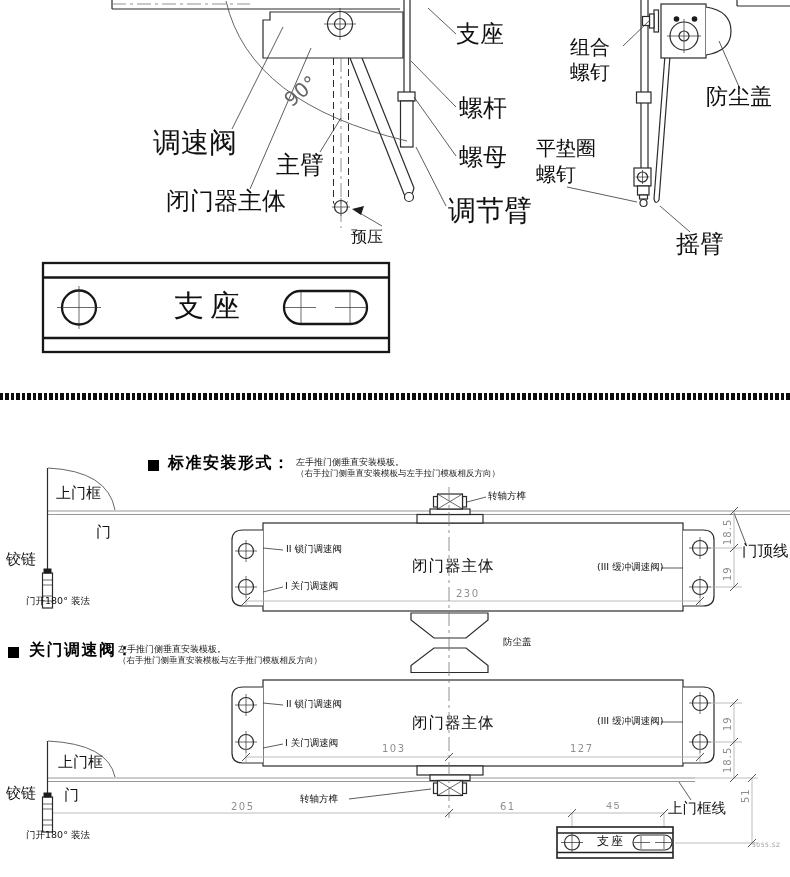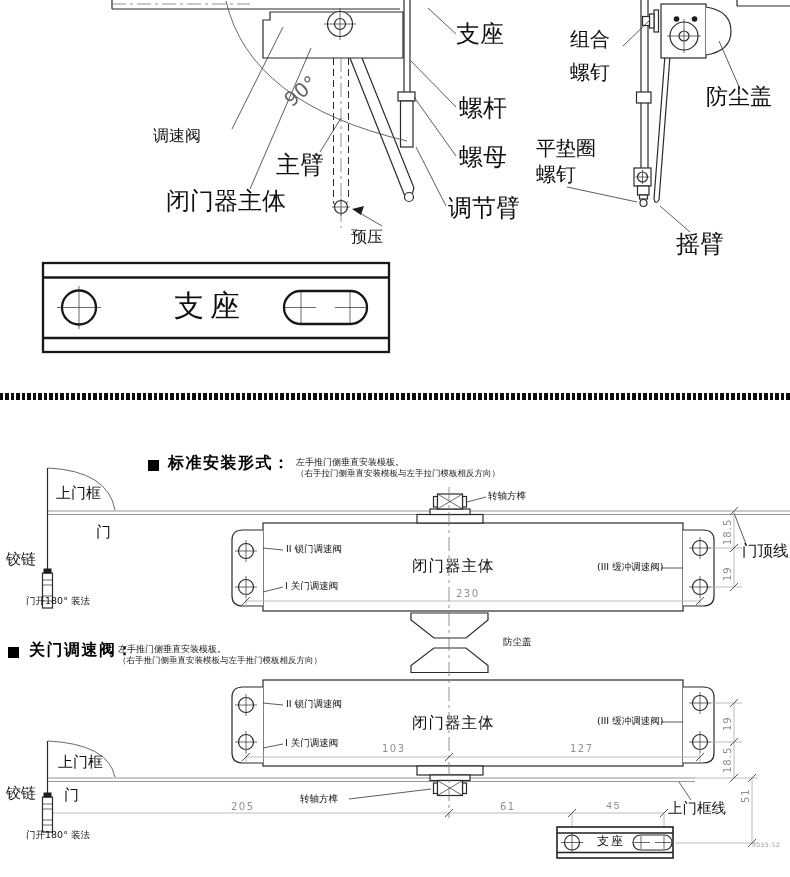--- a/index.html
+++ b/index.html
@@ -194,31 +194,31 @@
       <rect class="fl med" x="557" y="827" width="116" height="31"></rect>
       <path class="med" d="M557,833 H673 M557,852.5 H673"></path>
       <circle class="fl" cx="572" cy="842.5" r="7.5"></circle>
       <path class="thin" d="M572,832 V853 M561,842.5 H583"></path>
       <rect class="fl" x="633" y="835" width="39" height="15" rx="7.5"></rect>
       <path class="thin" d="M641,836 V849 M664,836 V849 M634,842.5 H650 M655,842.5 H671"></path>
     </g>
   </svg>
 
   <div class="lb" style="left:456px;top:21px;font-size:24px;">支座</div>
-  <div class="lb" style="left:570px;top:28px;font-size:20px;">组合</div>
+  <div class="lb" style="left:570px;top:36px;font-size:20px;">组合</div>
   <div class="lb" style="left:570px;top:61px;font-size:20px;">螺钉</div>
   <div class="lb" style="left:706px;top:85px;font-size:22px;">防尘盖</div>
-  <div class="lb" style="left:153px;top:127px;font-size:16px;">调速阀</div>
+  <div class="lb" style="left:153px;top:127px;font-size:28px;">调速阀</div>
   <div class="lb" style="left:459px;top:95px;font-size:24px;">螺杆</div>
   <div class="lb" style="left:459px;top:144px;font-size:24px;">螺母</div>
   <div class="lb" style="left:536px;top:137px;font-size:20px;">平垫圈</div>
   <div class="lb" style="left:536px;top:163px;font-size:20px;">螺钉</div>
   <div class="lb" style="left:276px;top:152px;font-size:24px;">主臂</div>
   <div class="lb" style="left:166px;top:188px;font-size:24px;">闭门器主体</div>
-  <div class="lb" style="left:448px;top:195px;font-size:24px;">调节臂</div>
+  <div class="lb" style="left:448px;top:195px;font-size:28px;">调节臂</div>
   <div class="lb" style="left:351px;top:228px;font-size:16px;">预压</div>
   <div class="lb" style="left:676px;top:231px;font-size:24px;">摇臂</div>
   <div class="lb rot40" style="left:283px;top:80px;font-size:20px;">90°</div>
 
   <div class="lb" style="left:174px;top:289px;font-size:30px;letter-spacing:6px;">支座</div>
 
   <div class="divider"></div>
 
   <div class="sq" style="left:148px;top:460px;"></div>
   <div class="hd" style="left:168px;top:453px;">标准安装形式：</div>

